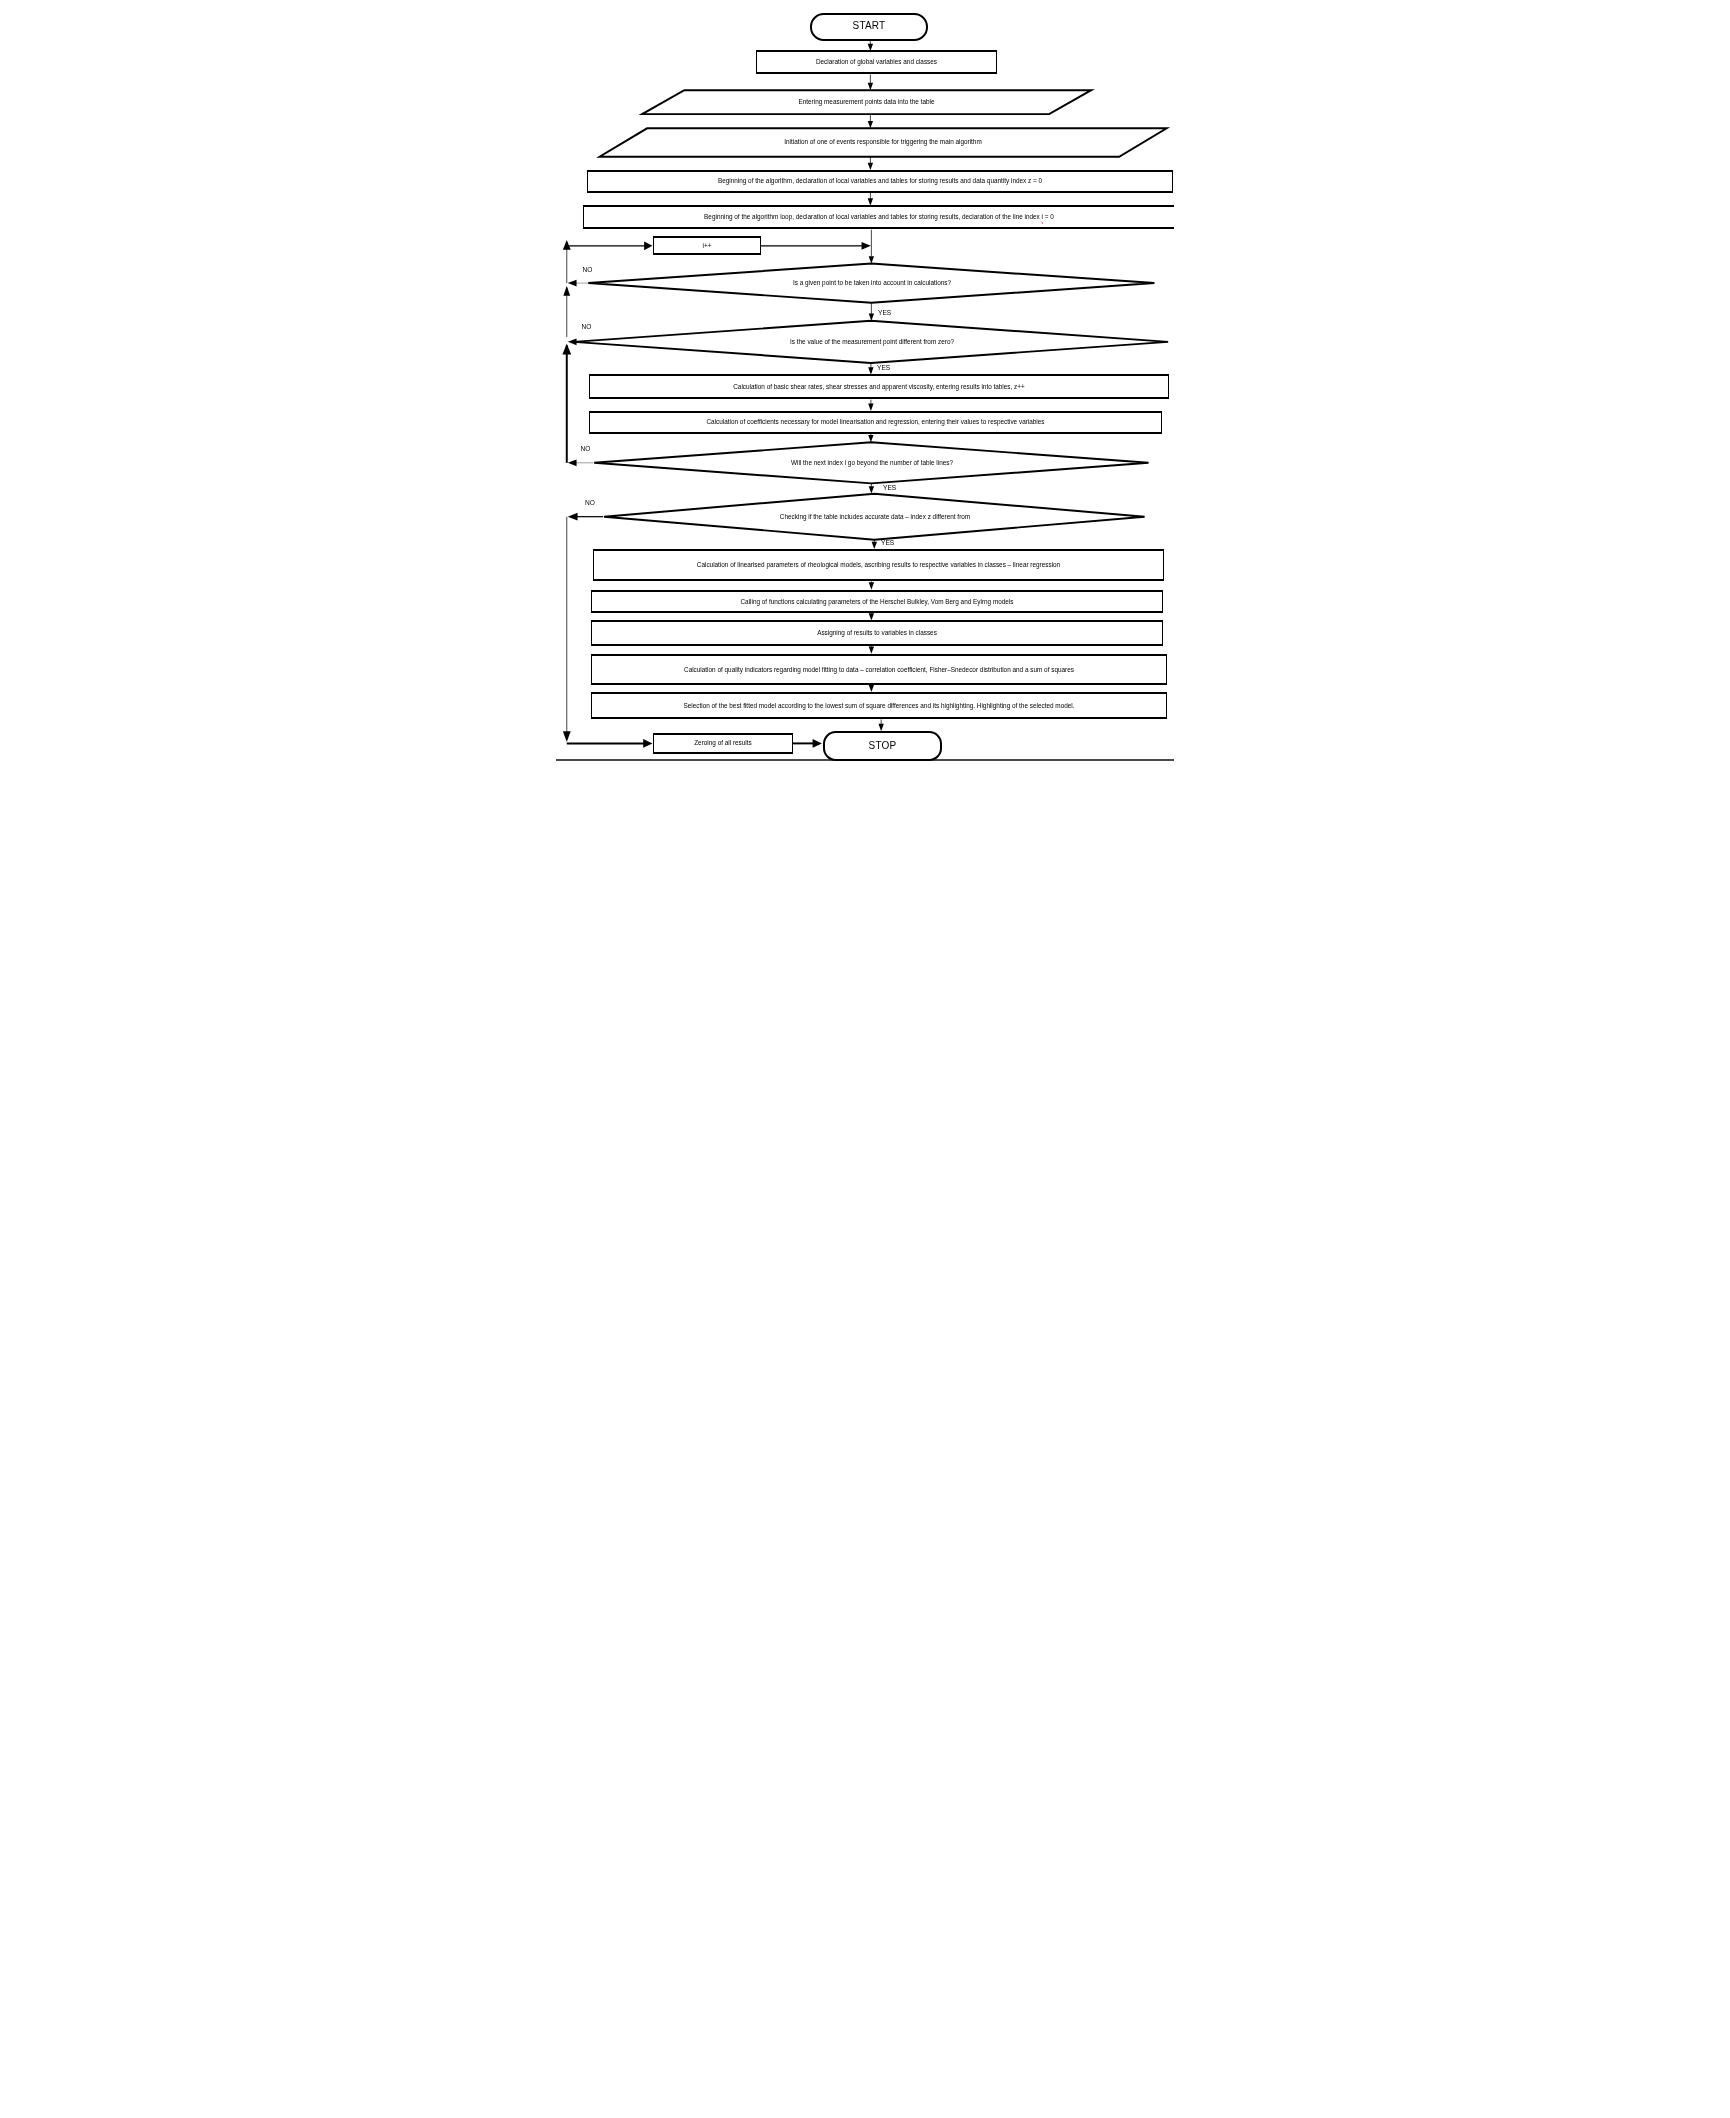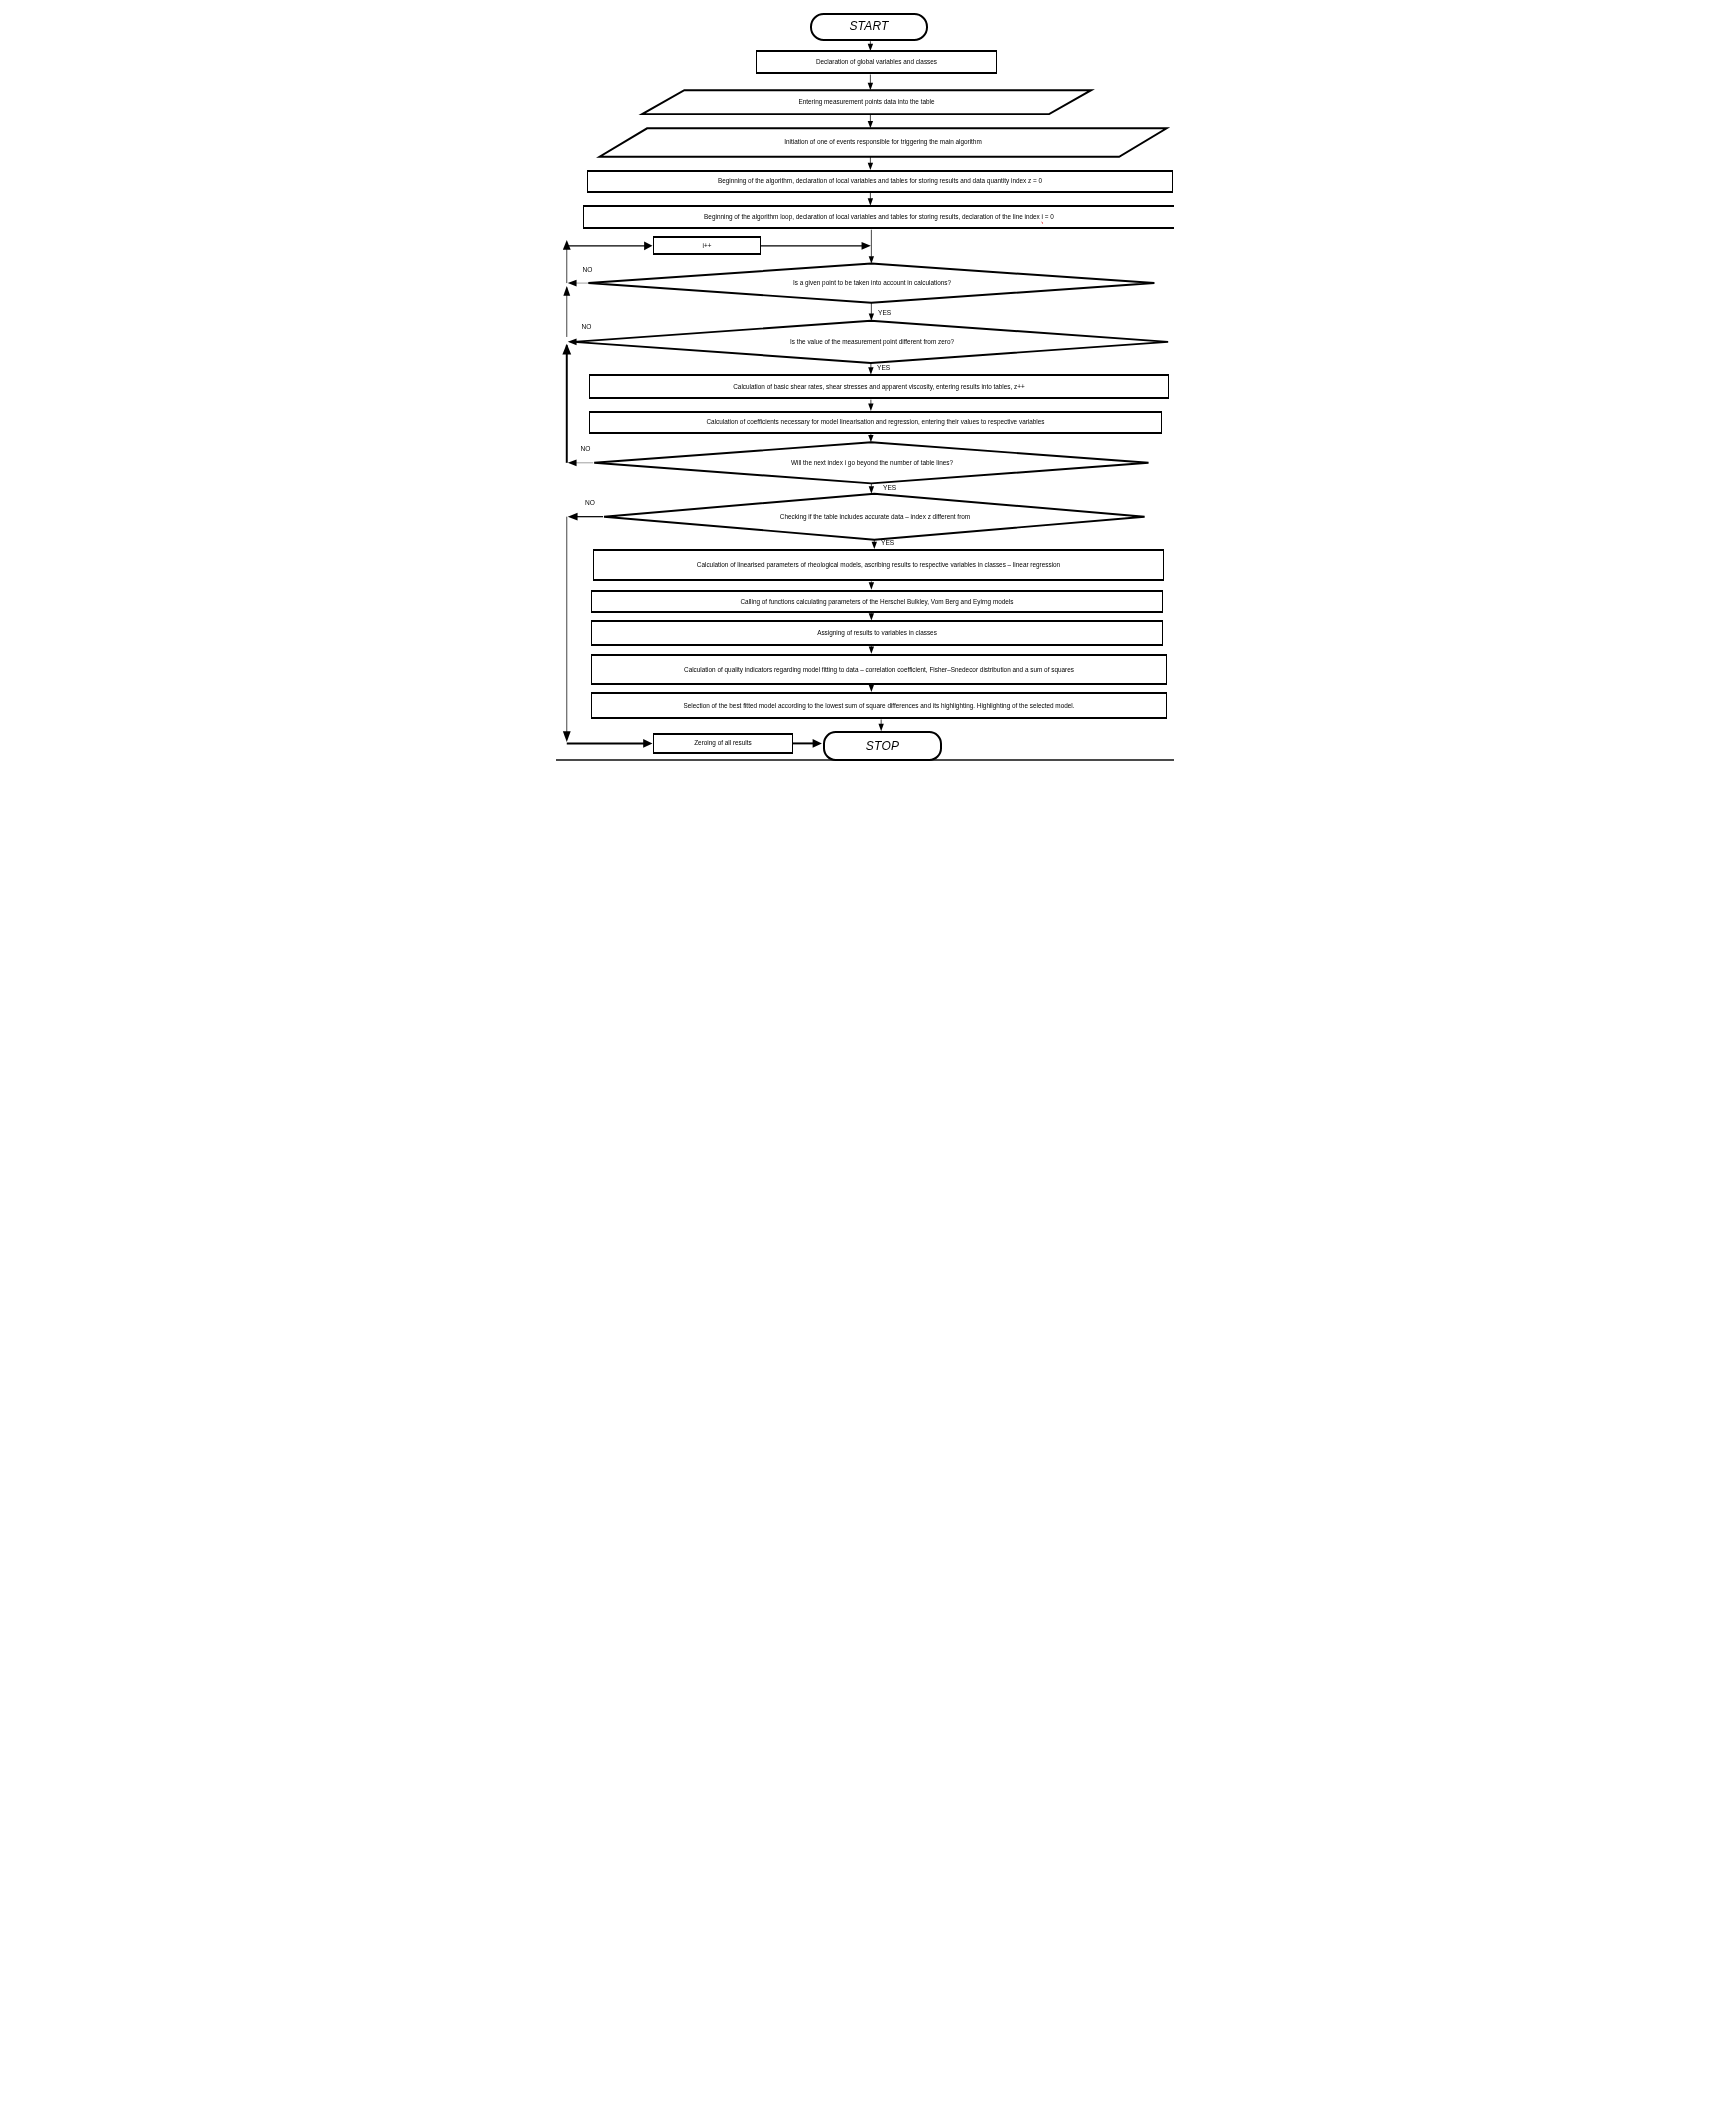--- a/index.html
+++ b/index.html
@@ -2,21 +2,21 @@
 <html style="font-size:7.8px"><head>
 <meta charset="utf-8">
 <style>
   html,body{margin:0;padding:0;background:#ffffff;}
   body{font-family:"Liberation Sans", sans-serif;color:#000;}
   #canvas{position:relative;width:618px;height:765px;margin:0 auto;background:#fff;overflow:hidden;}
   svg.wires{position:absolute;left:0;top:0;width:618px;height:765px;z-index:1;}
   .node{position:absolute;box-sizing:border-box;display:flex;align-items:center;justify-content:center;
         text-align:center;background:#fff;border:1.5px solid #000;border-top-width:2px;border-bottom-width:2px;
         font-size:6.4px;line-height:1.25;z-index:2;padding:0 5.9px;}
-  .terminal{border-radius:13.7px;border-width:2px;font-size:12px;letter-spacing:0.2px;font-style:italic;}
+  .terminal{border-radius:13.7px;border-width:2px;font-size:10px;letter-spacing:0.2px;}
   .overlay-label{position:absolute;text-align:center;font-size:6.4px;line-height:1.2;z-index:3;pointer-events:none;}
   .edge-label{position:absolute;font-size:6.6px;z-index:3;}
   .misspell{text-decoration-line:underline;text-decoration-style:wavy;text-decoration-color:#e10000;
             text-decoration-thickness:0.5px;text-underline-offset:1px;}
   .rule{position:absolute;background:#4a4a4a;}
 </style>
 </head>
 <body>
 
 <div id="canvas">

